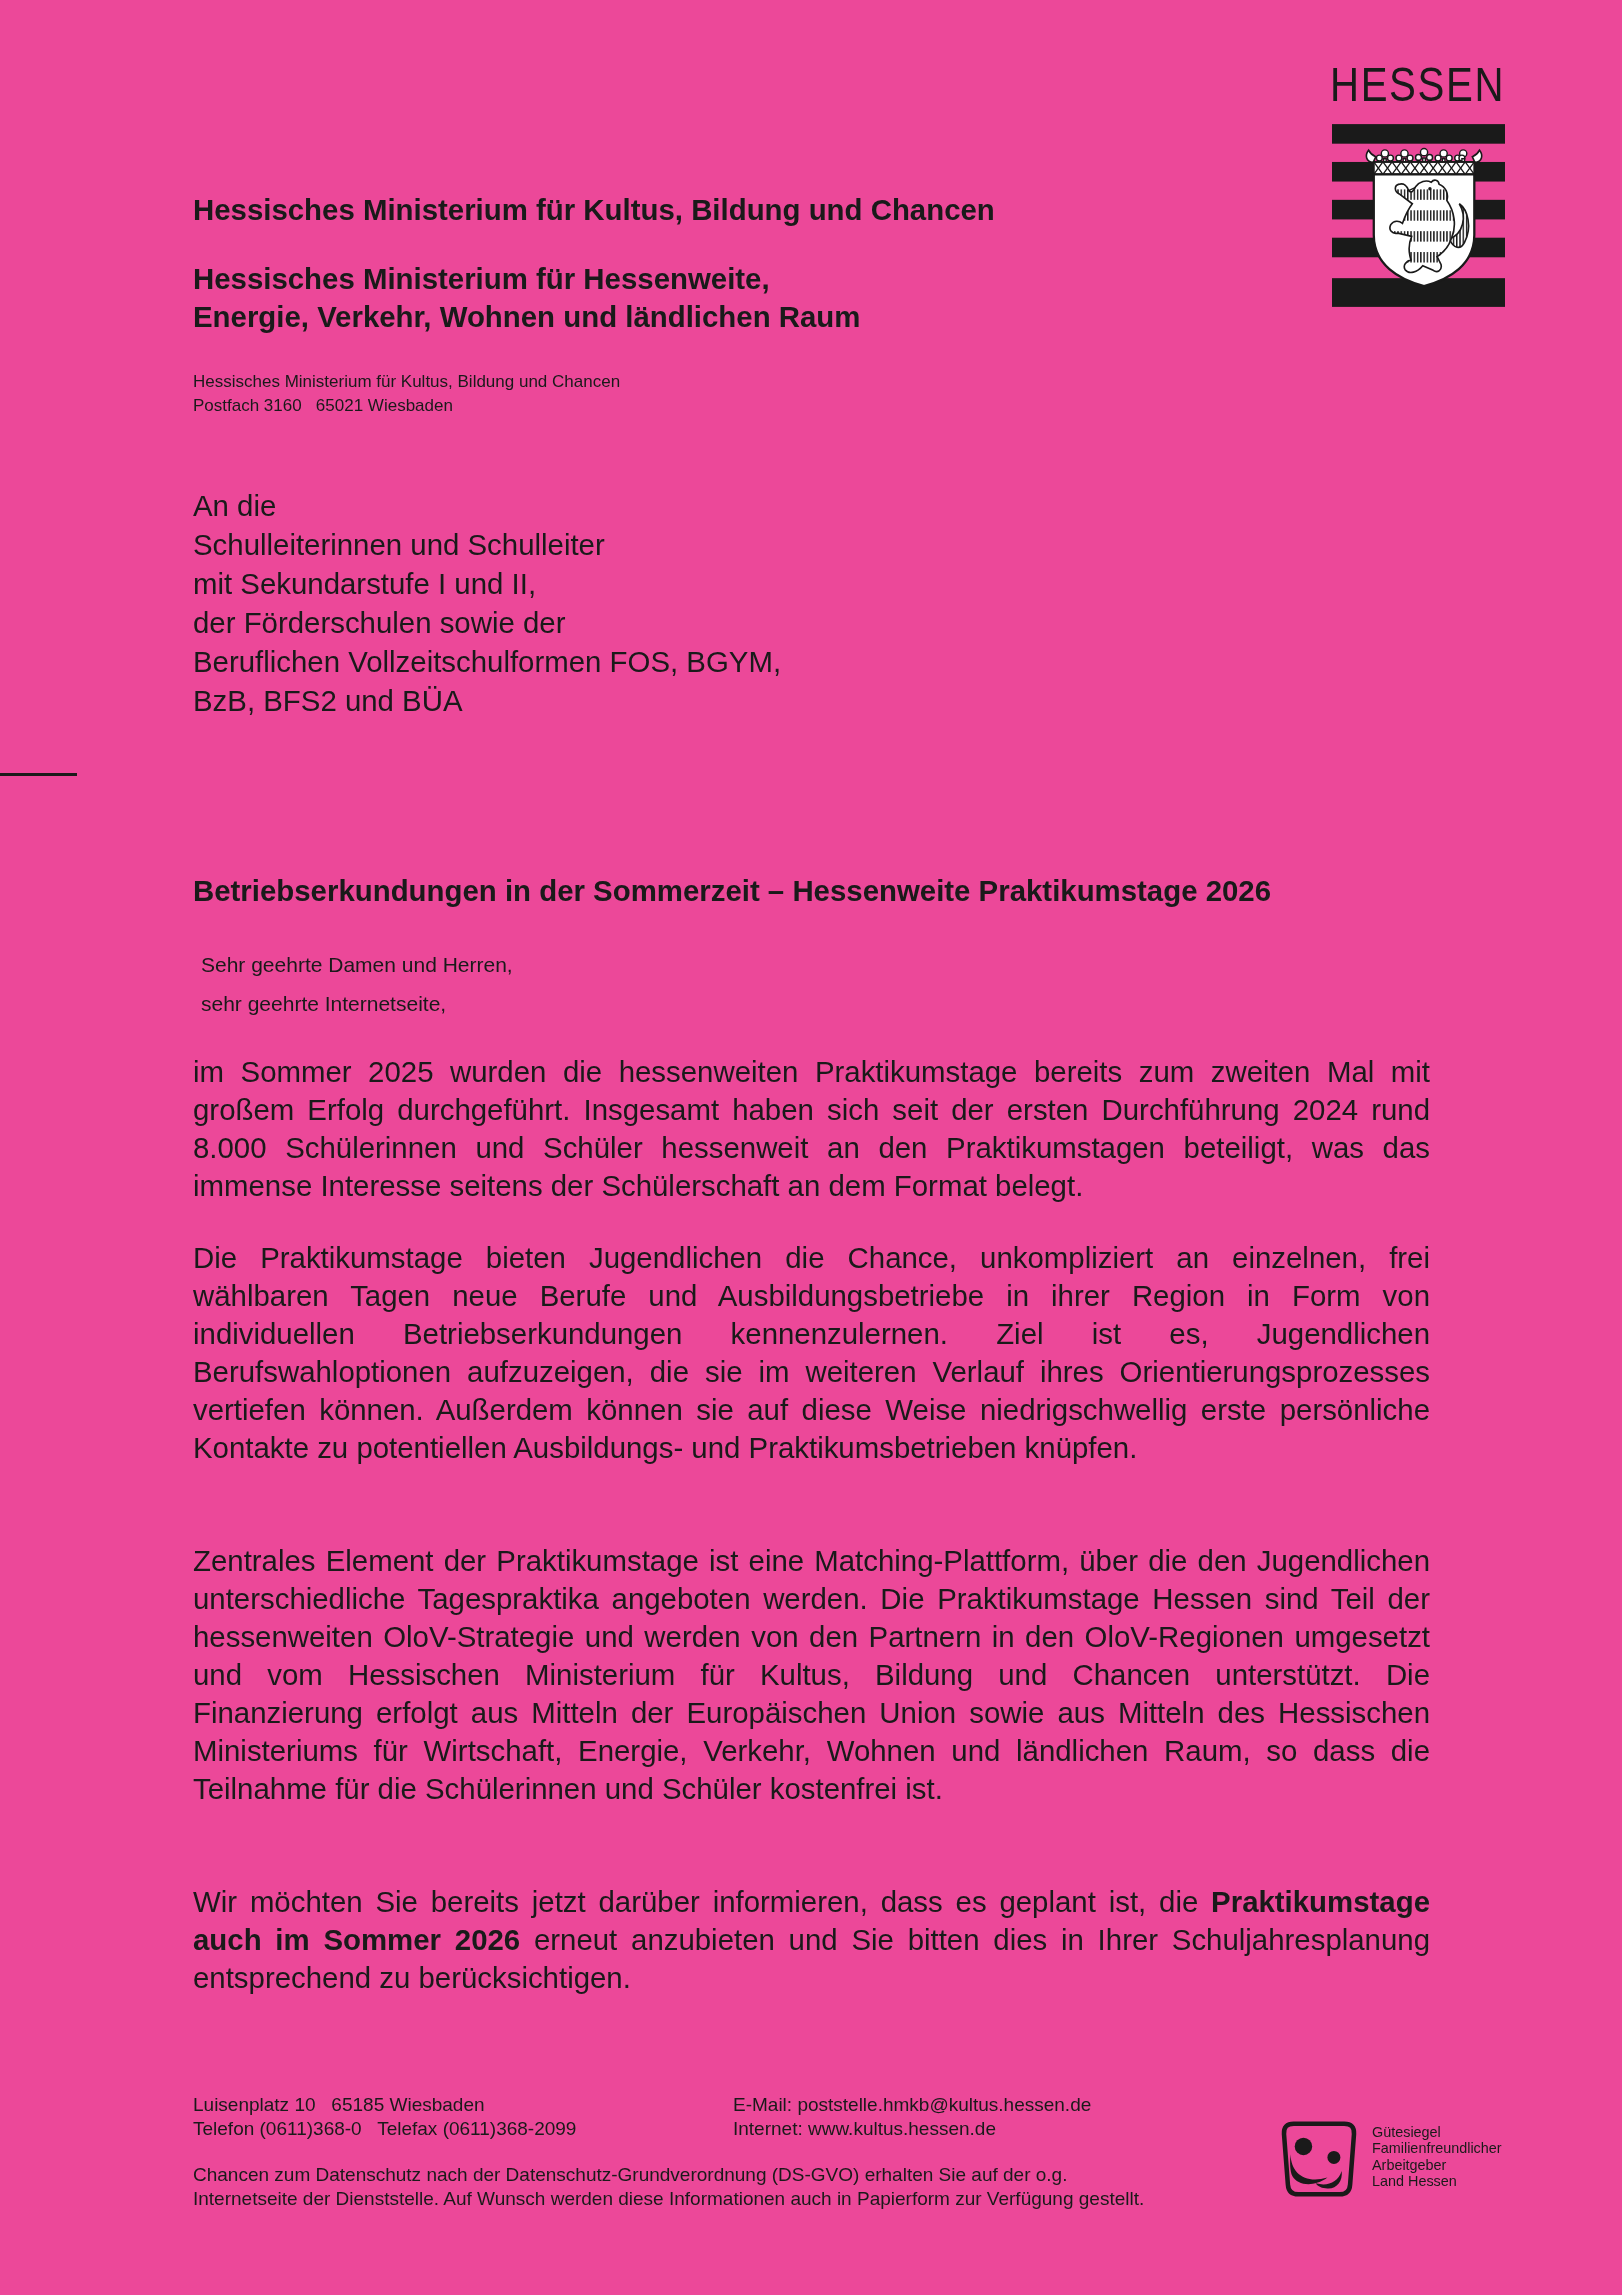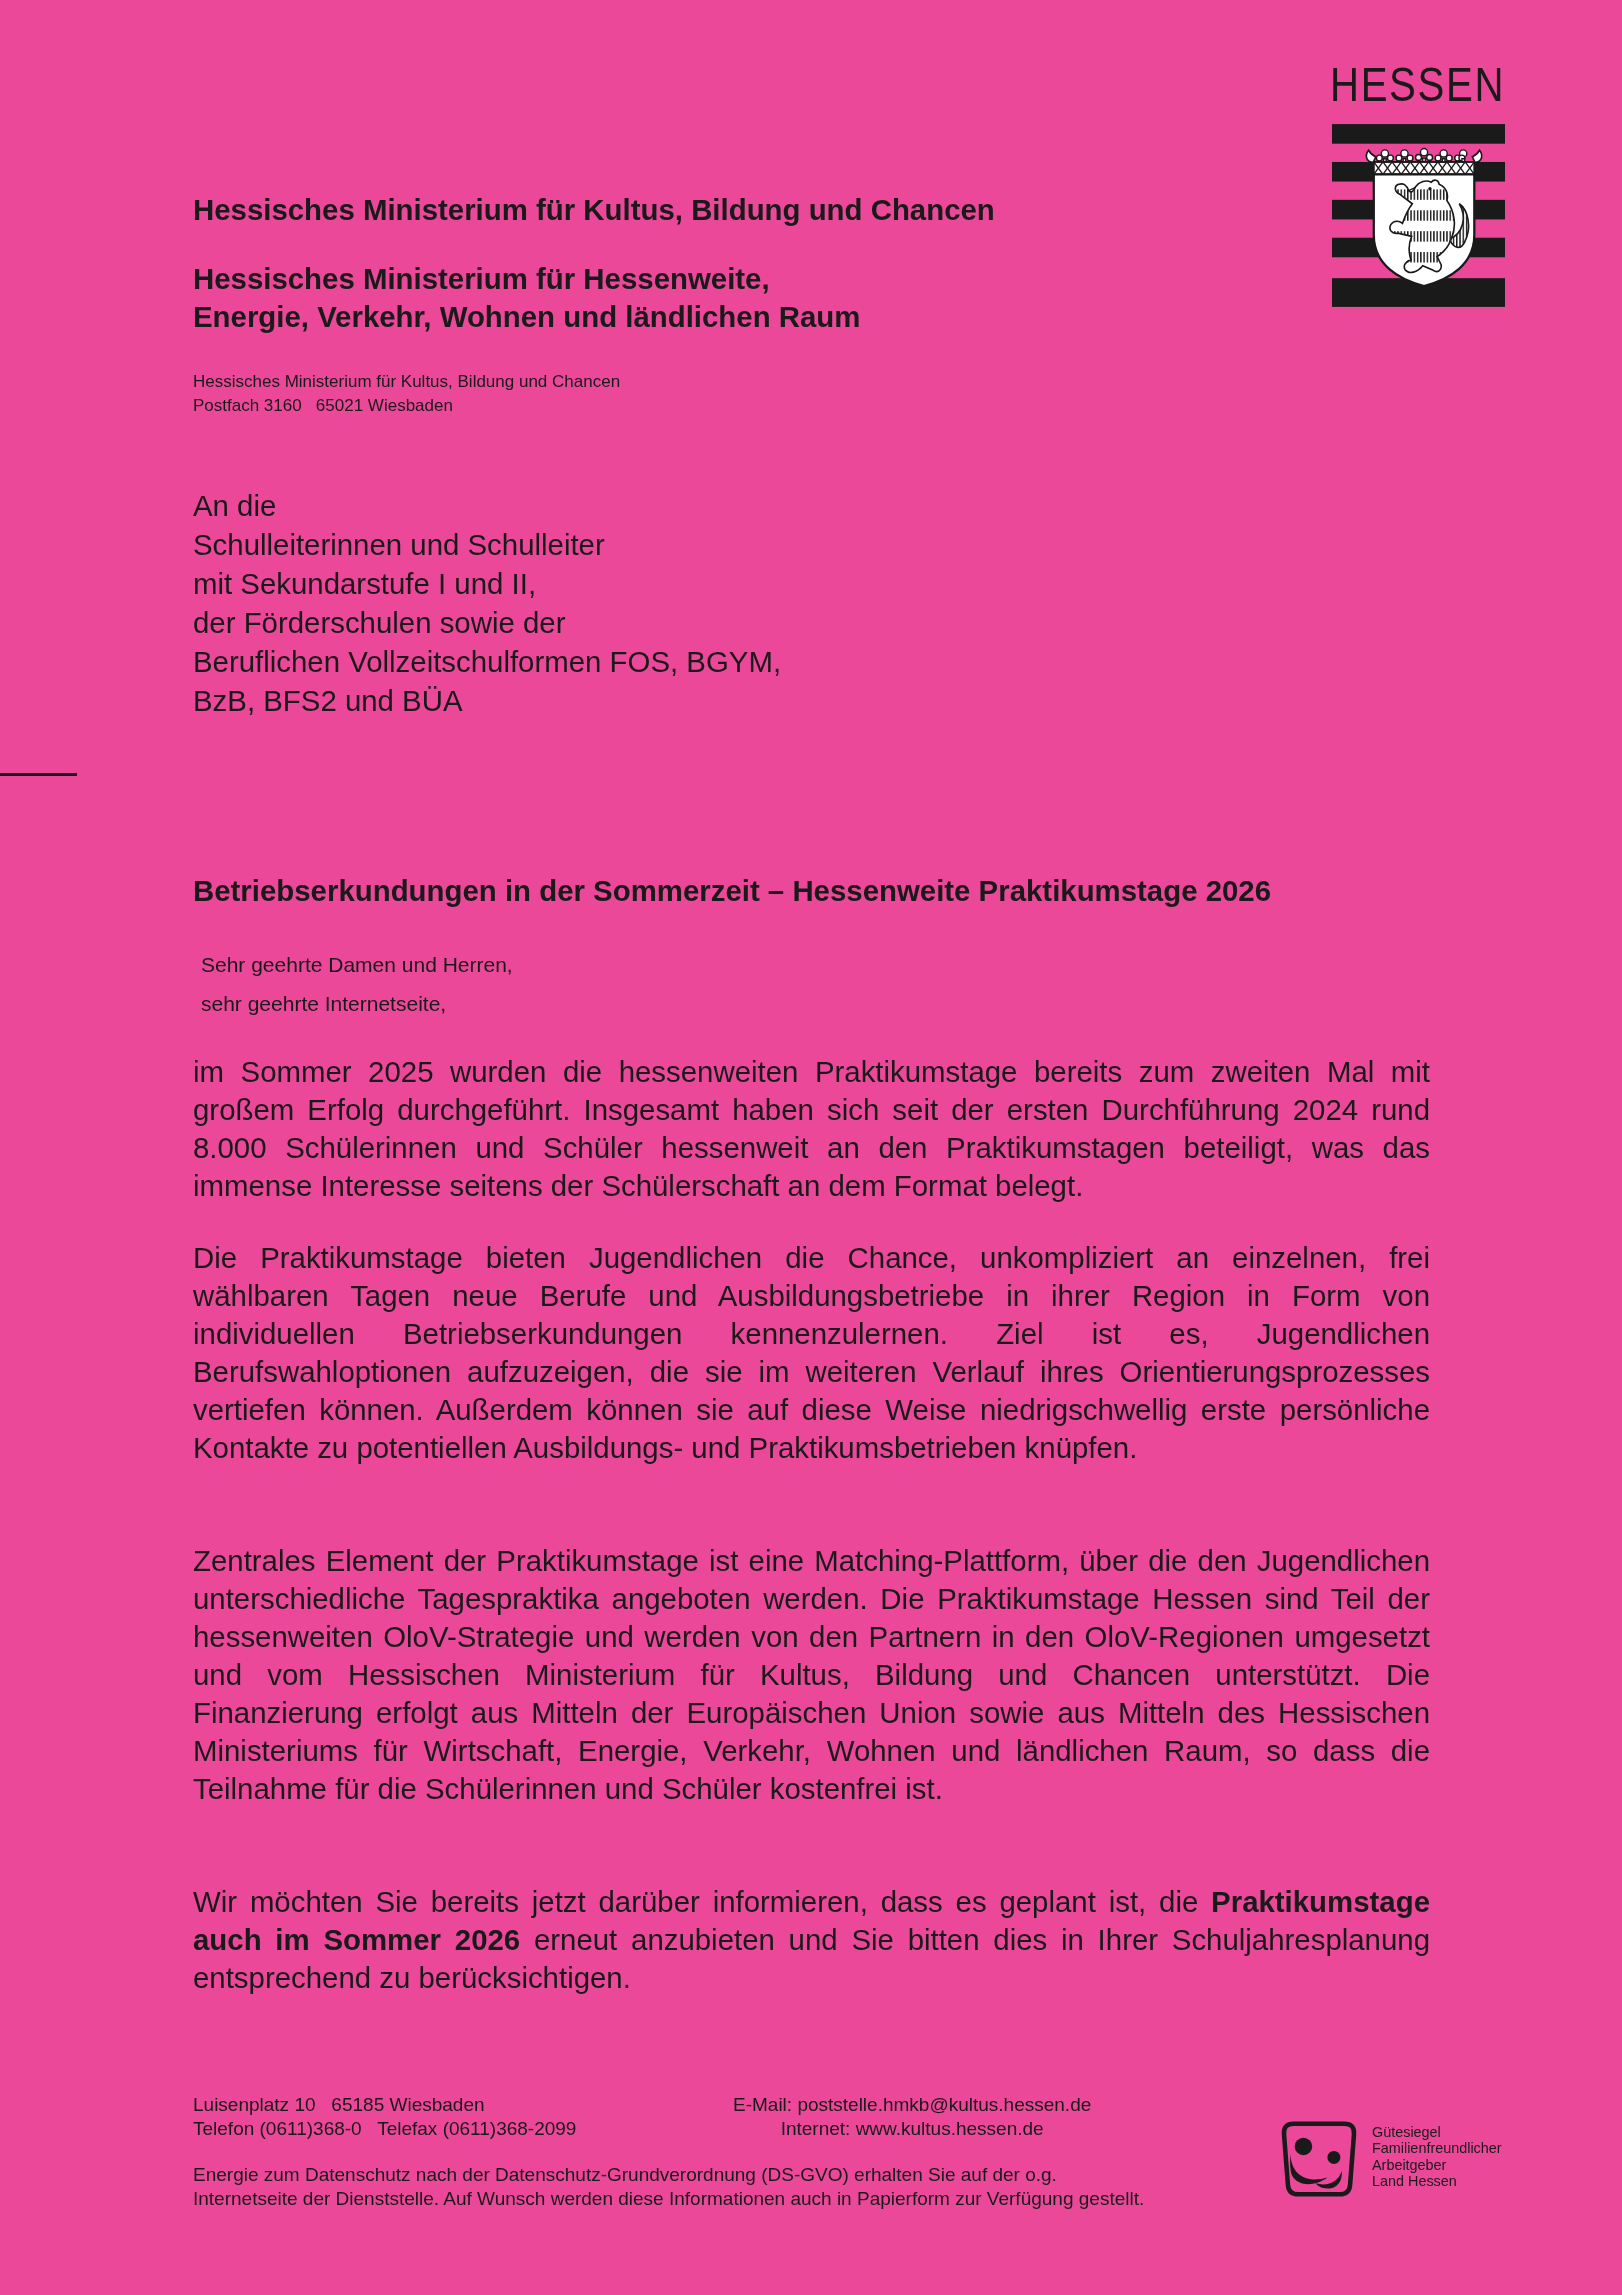--- a/index.html
+++ b/index.html
@@ -40,21 +40,21 @@
     left:193px;width:1237px;
     font-size:29.4px;line-height:38px;
     text-align:justify;
   }
   .p1{top:1053px;}
   .p2{top:1239px;}
   .p3{top:1542px;}
   .p4{top:1883px;}
 
   .footer-left{left:193px;top:2093px;font-size:19px;line-height:23.6px;}
-  .footer-right{left:733px;top:2093px;font-size:19px;line-height:23.6px;text-align:center;}
+  .footer-right{left:733px;top:2093px;font-size:19px;line-height:23.6px;}
   .privacy{left:193px;top:2163px;font-size:19px;line-height:24px;}
 
   .seal-svg{left:1273px;top:2120px;width:92px;height:80px;}
   .seal-text{left:1372px;top:2124px;font-size:14.4px;line-height:16.4px;font-weight:normal;}
 </style>
 </head>
 <body>
 
 <div class="page">
 
@@ -169,21 +169,21 @@
 
   <div class="abs footer-left">
     <div class="pre">Luisenplatz 10   65185 Wiesbaden</div>
     <div class="pre">Telefon (0611)368-0   Telefax (0611)368-2099</div>
   </div>
   <div class="abs footer-right">
     <div>E-Mail: poststelle.hmkb@kultus.hessen.de</div>
     <div>Internet: www.kultus.hessen.de</div>
   </div>
   <div class="abs privacy">
-    <div>Energie zum Datenschutz nach der Datenschutz-Grundverordnung (DS-GVO) erhalten Sie auf der o.g.</div>
+    <div>Chancen zum Datenschutz nach der Datenschutz-Grundverordnung (DS-GVO) erhalten Sie auf der o.g.</div>
     <div>Internetseite der Dienststelle. Auf Wunsch werden diese Informationen auch in Papierform zur Verfügung gestellt.</div>
   </div>
 
   <svg class="abs seal-svg" viewBox="0 0 142 122" xmlns="http://www.w3.org/2000/svg">
     <path d="M32,5 L110,5 Q126,5 125,21 L119,99 Q118,114 103,114 L39,114 Q24,114 23,99 L17,21 Q16,5 32,5 Z" fill="none" stroke="#1a1a1a" stroke-width="7" stroke-linejoin="round"></path>
     <circle cx="47" cy="40" r="13.5" fill="#1a1a1a"></circle>
     <path d="M27,52 C28,82 50,98 84,88 C62,104 38,100 30,86 C26,78 26,64 27,52 Z" fill="#1a1a1a"></path>
     <circle cx="94" cy="57" r="10" fill="#1a1a1a"></circle>
     <path d="M66,97 C84,102 100,96 106,78 C108,94 98,106 84,105 C76,105 69,102 66,97 Z" fill="#1a1a1a"></path>
   </svg>

